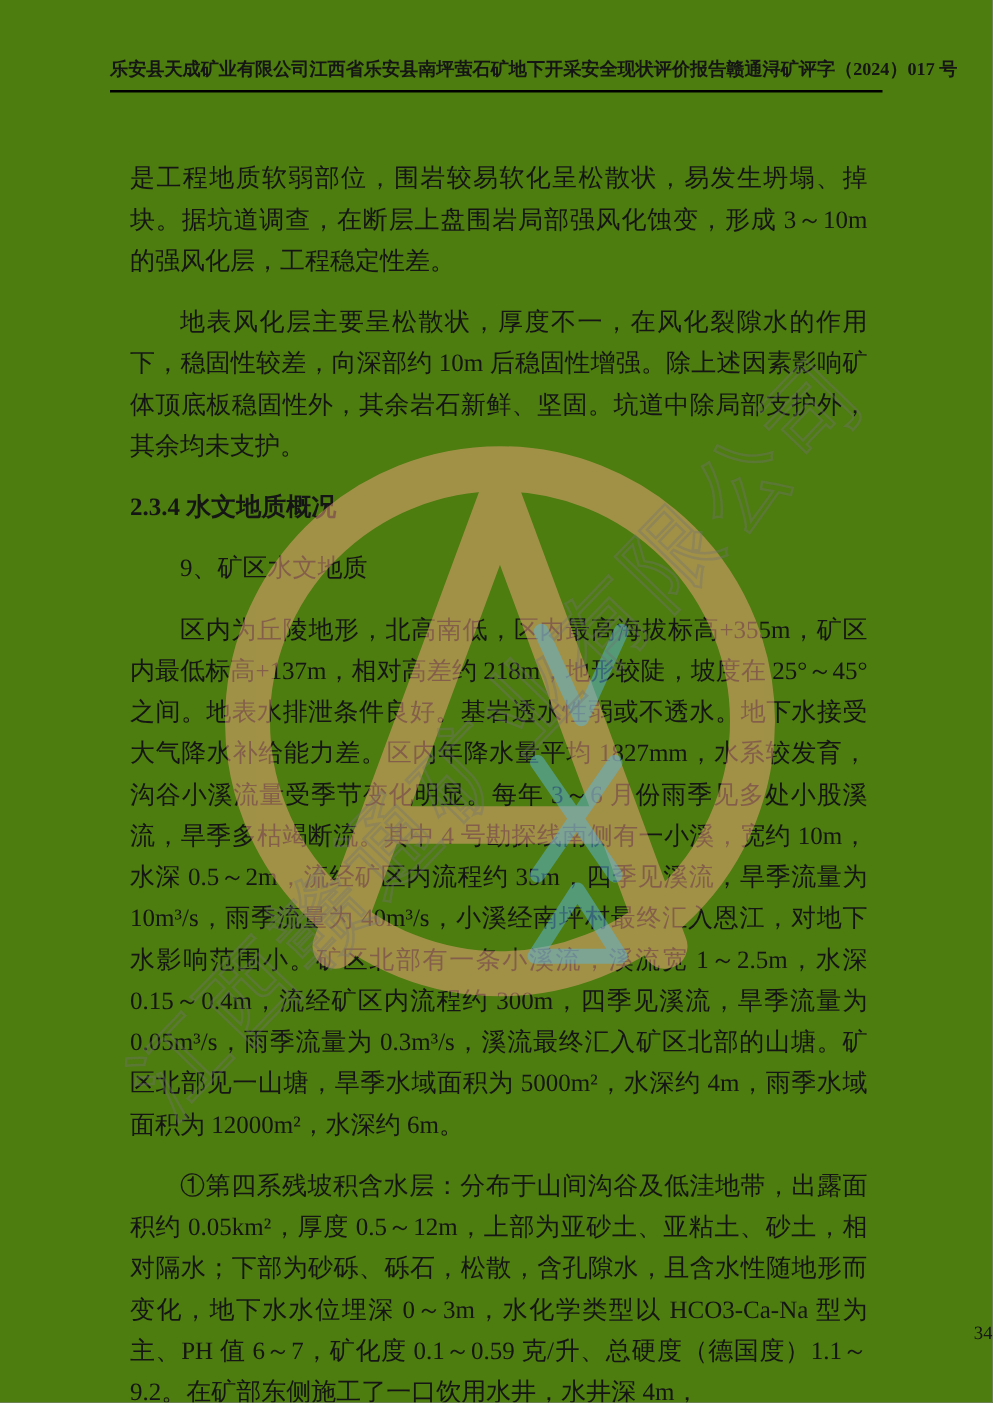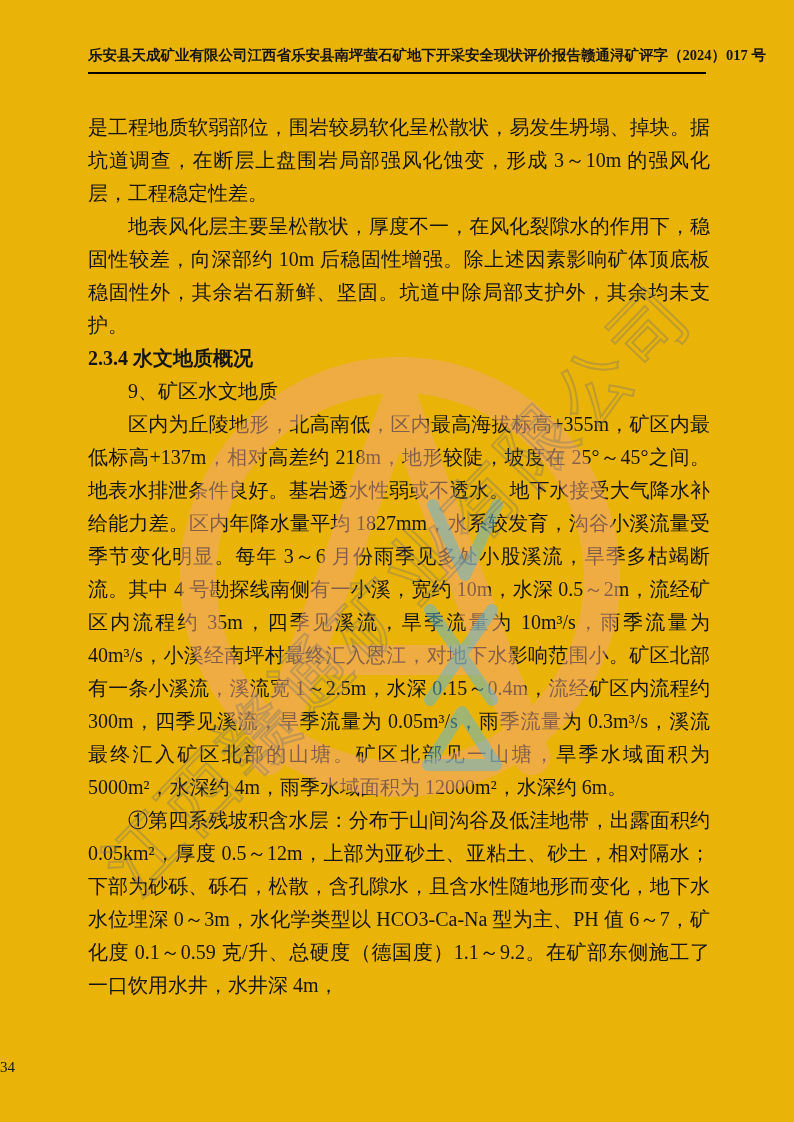--- a/index.html
+++ b/index.html
@@ -1,46 +1,46 @@
 <!DOCTYPE html>
 <html><head>
 <meta charset="utf-8">
 <style>
   html,body{margin:0;padding:0;background:#888;}
   .page{
     position:relative;
     width:794px;height:1122px;
     margin:0 auto;
-    background:#eab308;
+    background:#4d7c0f;
     overflow:hidden;
     font-family:"Liberation Serif","DejaVu Serif",serif;
     color:#151515;
   }
   
   .header{
     position:absolute;left:88px;top:46px;width:618px;
     display:flex;justify-content:space-between;align-items:flex-end;
     padding-bottom:7px;border-bottom:2px solid #000;
     font-size:14.5px;font-weight:bold;white-space:nowrap;
   }
   
   .content{
     position:absolute;left:88px;top:111px;width:622px;
     font-size:20px;line-height:33px;text-align:justify;
   }
-  .content p{margin:0;}
+  .content p{margin:16px;}
   .indent{text-indent:2em;}
   .h234{
     font-family:Liberation Serif, serif;
     font-weight:bold;font-size:20px;line-height:33px;margin:0;
   }
   
   .pagenum{
     position:absolute;left:0;top:1059px;width:100%;
-    text-align:left;font-size:15px;
+    text-align:right;font-size:15px;
   }
   
   .wm-layer{position:absolute;inset:0;pointer-events:none;}
   .wm-stamp{position:absolute;left:0;top:0;}
   .wm-text{
     position:absolute;left:400px;top:588px;
     transform:translate(-50%,-50%) rotate(-46deg);
     font-family:"Liberation Sans","DejaVu Sans",sans-serif;
     font-size:74px;letter-spacing:7px;white-space:nowrap;
     color:transparent;

